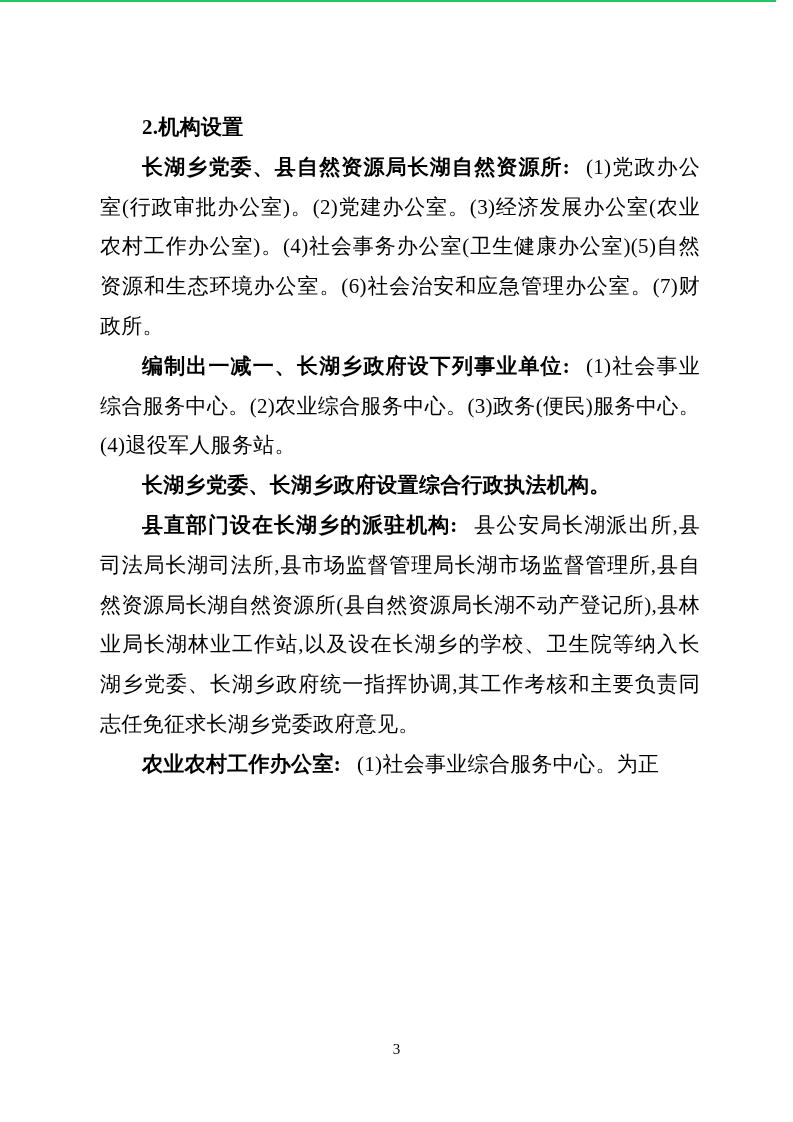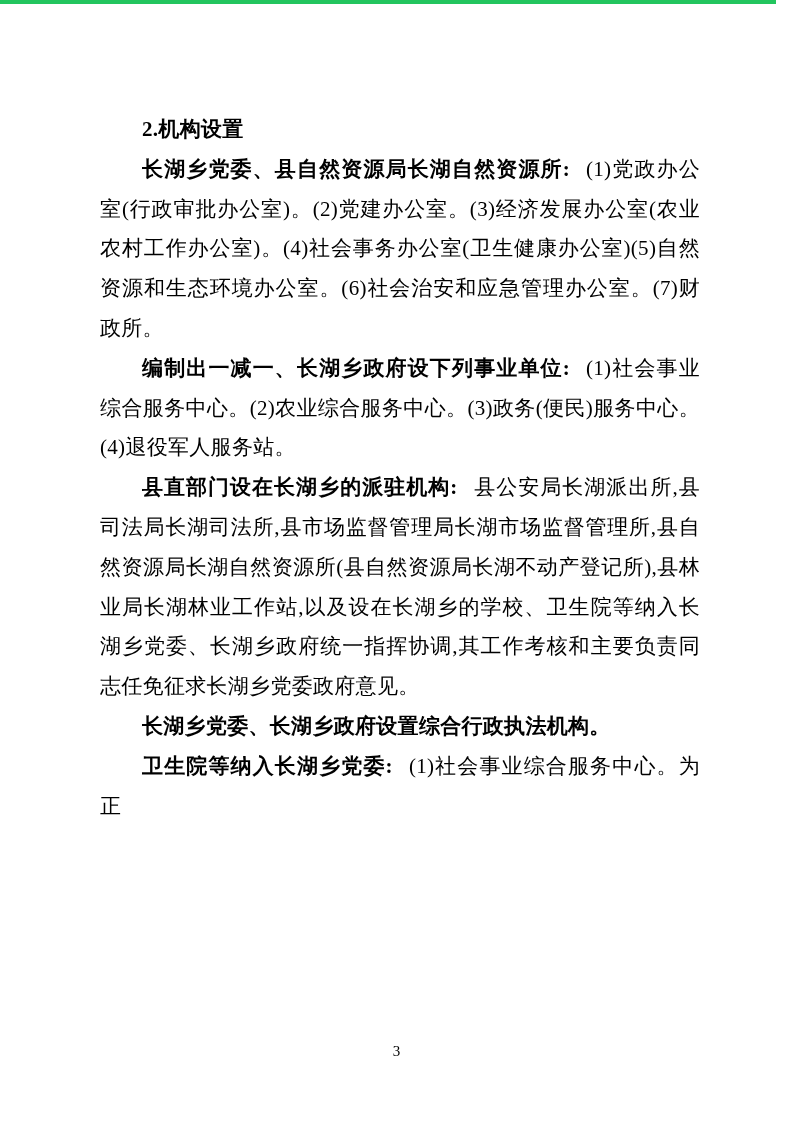--- a/index.html
+++ b/index.html
@@ -7,21 +7,21 @@
     padding: 0;
     background: #ffffff;
   }
   .page {
     position: relative;
     width: 776px;
     height: 1122px;
     background: #ffffff;
     color: #000000;
     font-family: "Liberation Serif", serif;
-    border-top: 4px solid #22c55e;
+    border-top: 2px solid #22c55e;
     box-sizing: border-box;
     overflow: hidden;
   }
   .content {
     position: absolute;
     left: 100px;
     top: 106px;
     width: 600px;
     font-size: 21px;
     line-height: 39.8px;
@@ -63,24 +63,24 @@
 
 <div class="page">
   <div class="content">
 
     <h2 class="heading">2.机构设置</h2>
 
     <p><span class="lead">长湖乡党委、县自然资源局长湖自然资源所:</span><span class="body-text">(1)党政办公室(行政审批办公室)。(2)党建办公室。(3)经济发展办公室(农业农村工作办公室)。(4)社会事务办公室(卫生健康办公室)(5)自然资源和生态环境办公室。(6)社会治安和应急管理办公室。(7)财政所。</span></p>
 
     <p><span class="lead">编制出一减一、长湖乡政府设下列事业单位:</span><span class="body-text">(1)社会事业综合服务中心。(2)农业综合服务中心。(3)政务(便民)服务中心。(4)退役军人服务站。</span></p>
 
+    <p><span class="lead">长湖乡党委、长湖乡政府设置综合行政执法机构。</span></p>
+
     <p><span class="lead">县直部门设在长湖乡的派驻机构:</span><span class="body-text">县公安局长湖派出所,县司法局长湖司法所,县市场监督管理局长湖市场监督管理所,县自然资源局长湖自然资源所(县自然资源局长湖不动产登记所),县林业局长湖林业工作站,以及设在长湖乡的学校、卫生院等纳入长湖乡党委、长湖乡政府统一指挥协调,其工作考核和主要负责同志任免征求长湖乡党委政府意见。</span></p>
-
-    <p><span class="lead">长湖乡党委、长湖乡政府设置综合行政执法机构。</span></p>
 
 
 
-    <p><span class="lead">卫生院等纳入长湖乡党委:</span><span class="body-text">(1)社会事业综合服务中心。为正</span></p>
+    <p><span class="lead">农业农村工作办公室:</span><span class="body-text">(1)社会事业综合服务中心。为正</span></p>
 
   </div>
 
   <div class="page-number">3</div>
 </div>
 
 </body></html>

